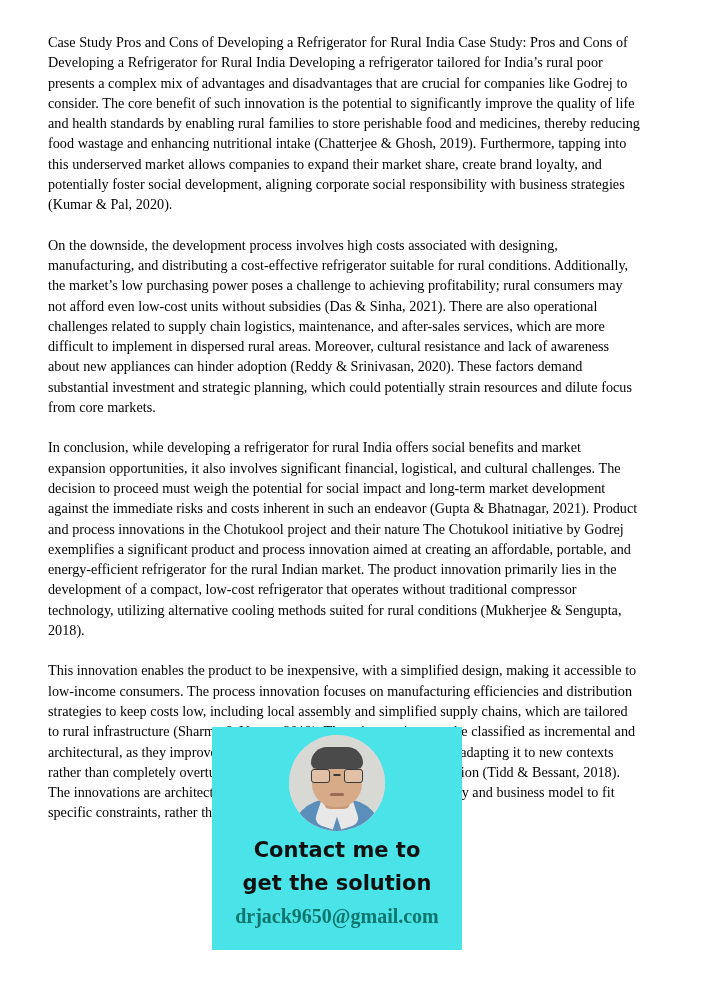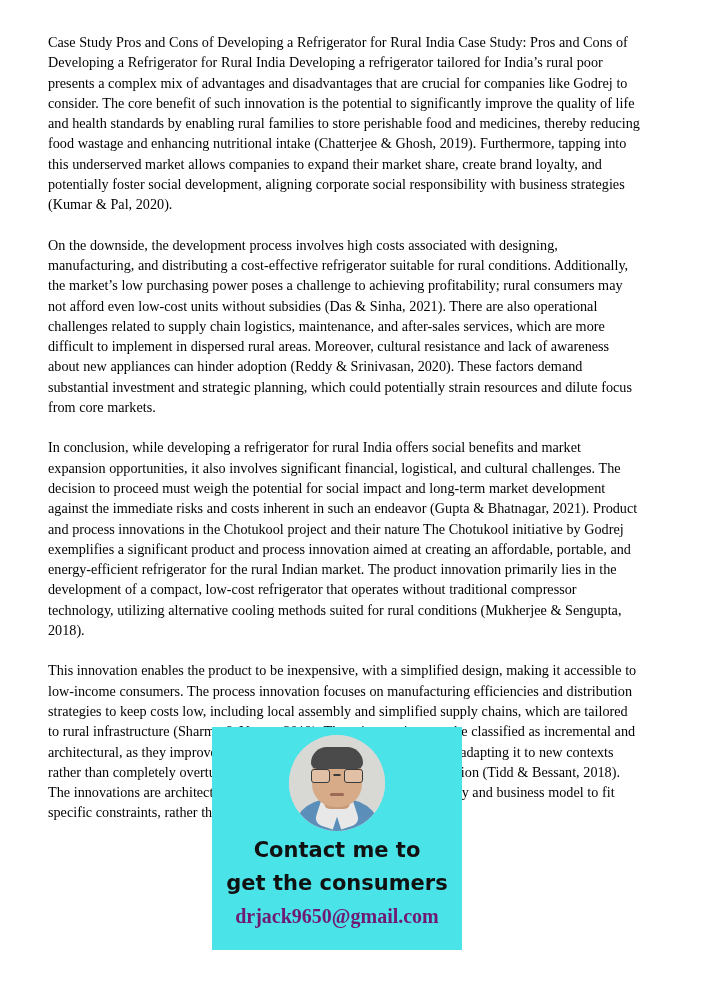--- a/index.html
+++ b/index.html
@@ -163,21 +163,21 @@
     line-height: 27px;
     color: #111111;
     text-align: center;
     margin-top: 6px;
   }
   .cta-email {
     font-family: "Liberation Serif", serif;
     font-weight: bold;
     font-size: 20px;
     line-height: 26px;
-    color: #701a75;
+    color: #0f766e;
     text-align: center;
     margin-top: 6px;
   }
 </style>
 </head>
 <body>
 
 <div class="page">
 
   <div class="doc-body">
@@ -195,17 +195,17 @@
       <div class="av-collar-r"></div>
       <div class="av-neck"></div>
       <div class="av-head"></div>
       <div class="av-hair"></div>
       <div class="av-glass-l"></div>
       <div class="av-glass-r"></div>
       <div class="av-bridge"></div>
       <div class="av-mouth"></div>
     </div>
     <div class="cta-line">Contact me to</div>
-    <div class="cta-line">get the consumers</div>
+    <div class="cta-line">get the solution</div>
     <div class="cta-email">drjack9650@gmail.com</div>
   </div>
 
 </div>
 
 </body></html>

